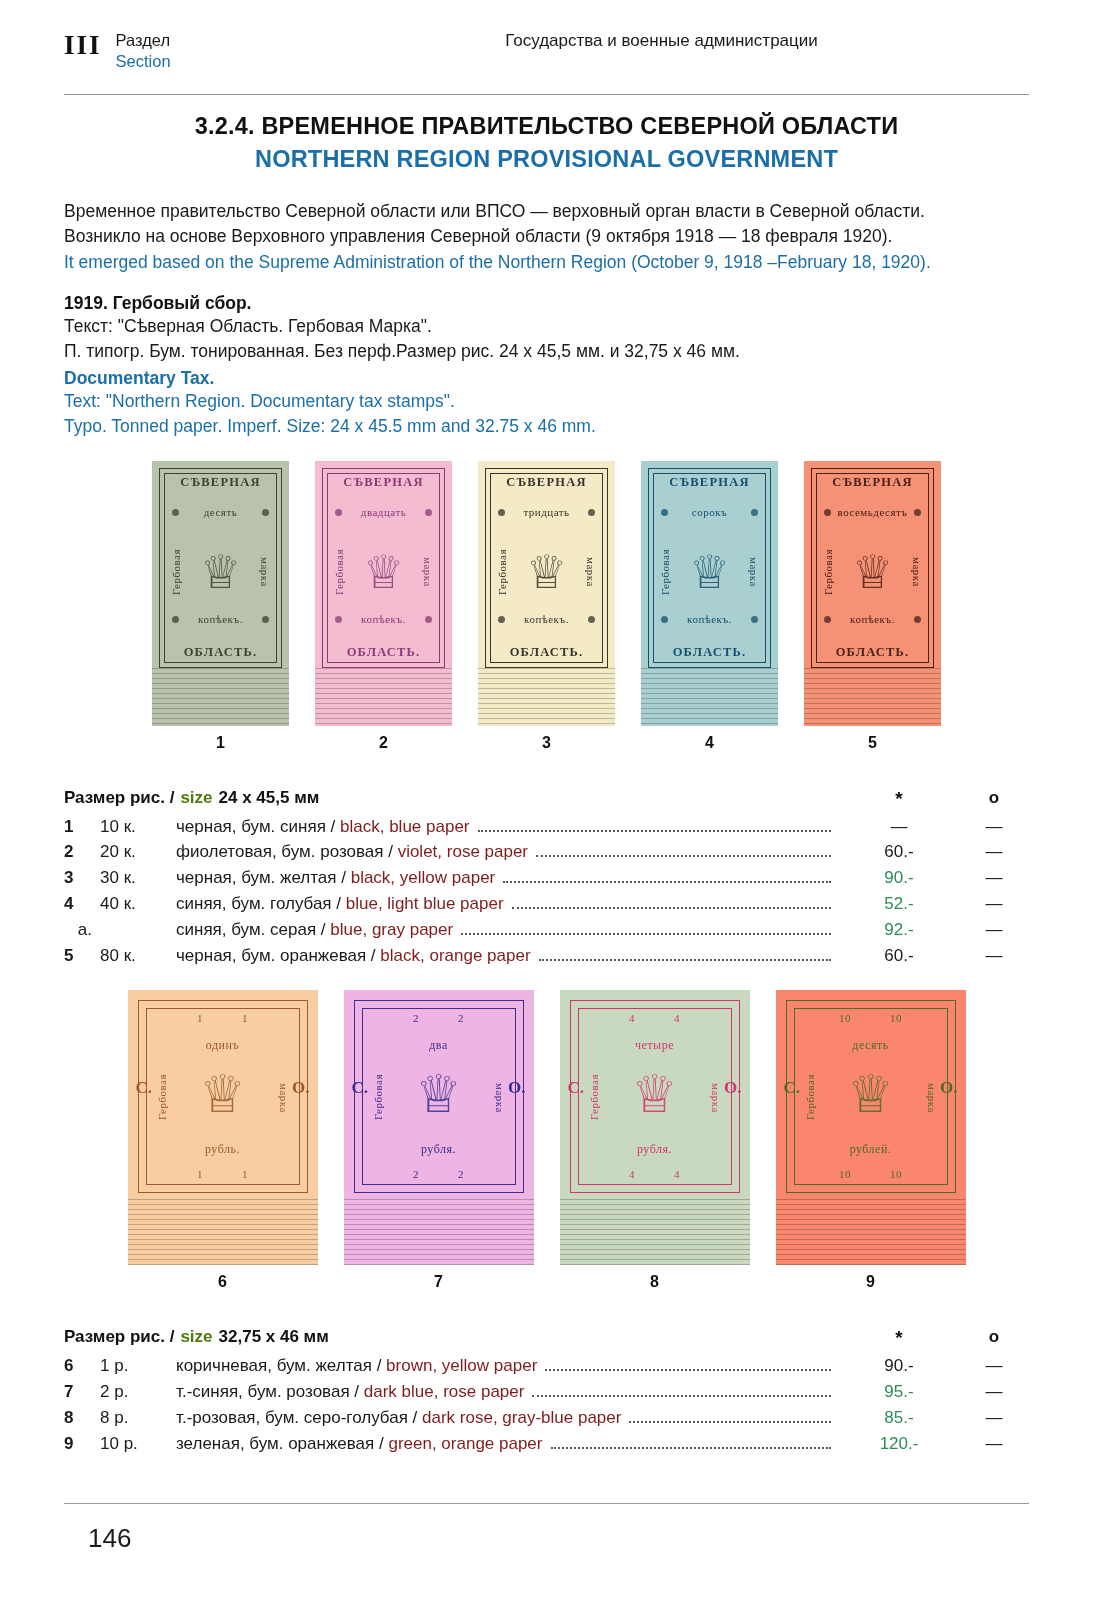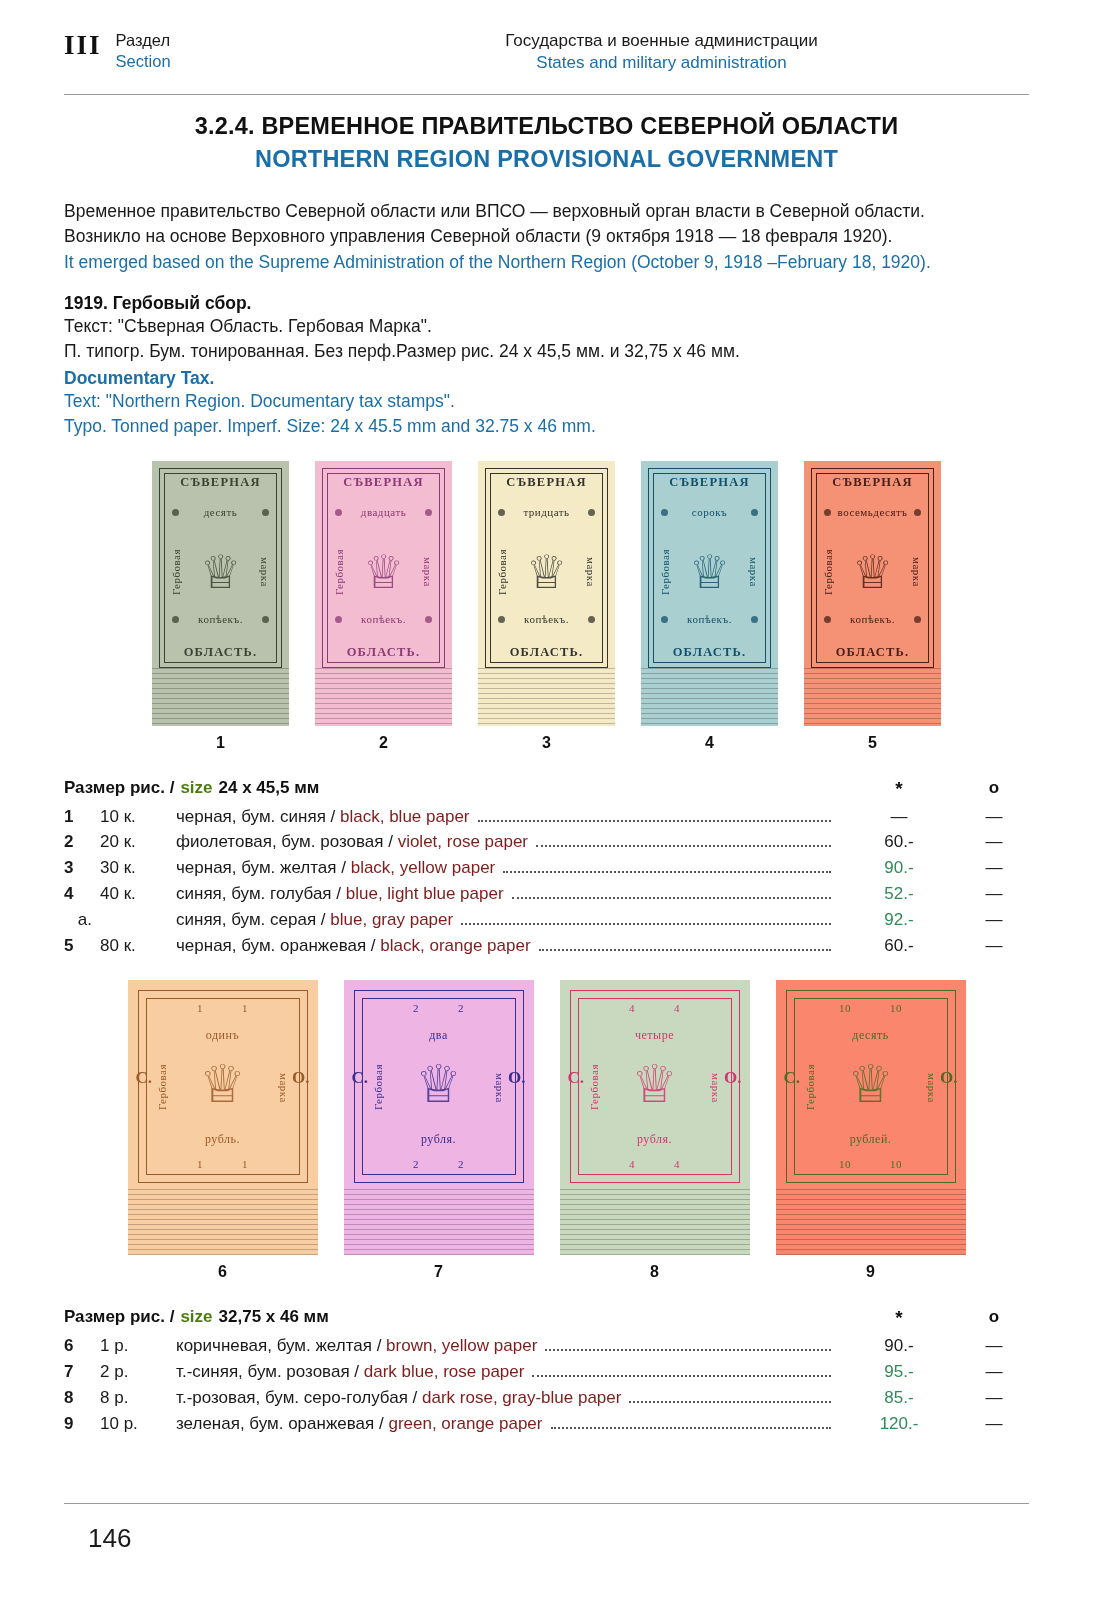--- a/index.html
+++ b/index.html
@@ -207,21 +207,21 @@
     height: 58px;
     background-image: repeating-linear-gradient(
       to bottom,
       rgba(0,0,0,0.22) 0px,
       rgba(0,0,0,0.22) 1px,
       rgba(0,0,0,0) 1px,
       rgba(0,0,0,0) 5px);
   }
 
   
-  .tbl { margin-top: 26px; font-size: 17px; }
+  .tbl { margin-top: 36px; font-size: 17px; }
   .tbl-head {
     display: flex;
     font-weight: bold;
     color: #111;
     margin-bottom: 4px;
   }
   .tbl-head .sz-en { color: #4d7c0f; }
   .tbl-head .sz-val { margin-left: 6px; color: #111; }
   .tbl-head .spacer { flex: 1; }
   .col-star { width: 120px; text-align: center; font-size: 19px;}
@@ -270,21 +270,20 @@
   <div class="header">
     <div class="hdr-left">
       <div class="sect-mark">III</div>
       <div class="labels">
         <div class="lbl-ru">Раздел</div>
         <div class="lbl-en">Section</div>
       </div>
     </div>
     <div class="hdr-center">
       <div class="ru">Государства и военные администрации</div>
-      <div class="en">States and military administration</div>
     </div>
   </div>
   <div class="rule"></div>
 
   <div class="title-ru">3.2.4. ВРЕМЕННОЕ ПРАВИТЕЛЬСТВО СЕВЕРНОЙ ОБЛАСТИ</div>
   <div class="title-en">NORTHERN REGION PROVISIONAL GOVERNMENT</div>
 
   <div class="intro">
     <div class="ru">Временное правительство Северной области или ВПСО — верховный орган власти в Северной области.</div>
     <div class="ru">Возникло на основе Верховного управления Северной области (9 октября 1918 — 18 февраля 1920).</div>

